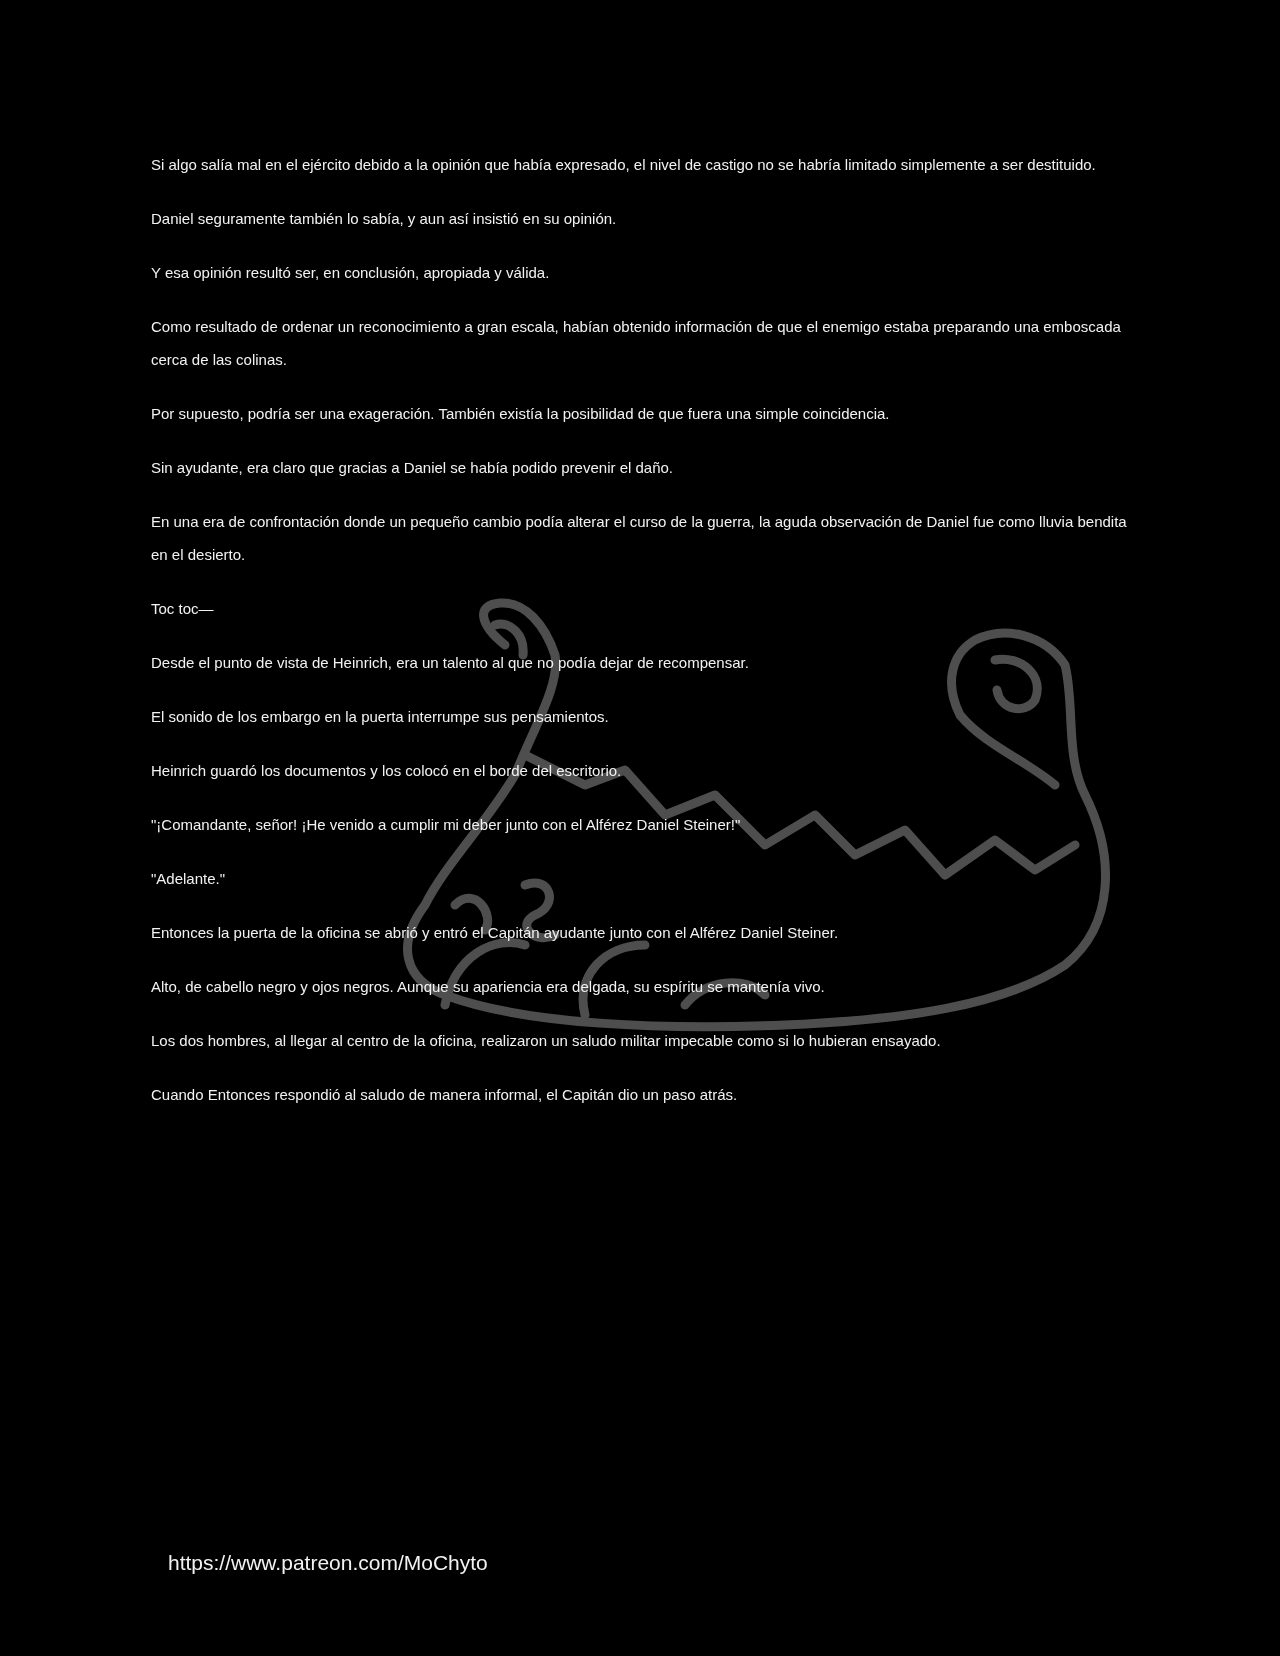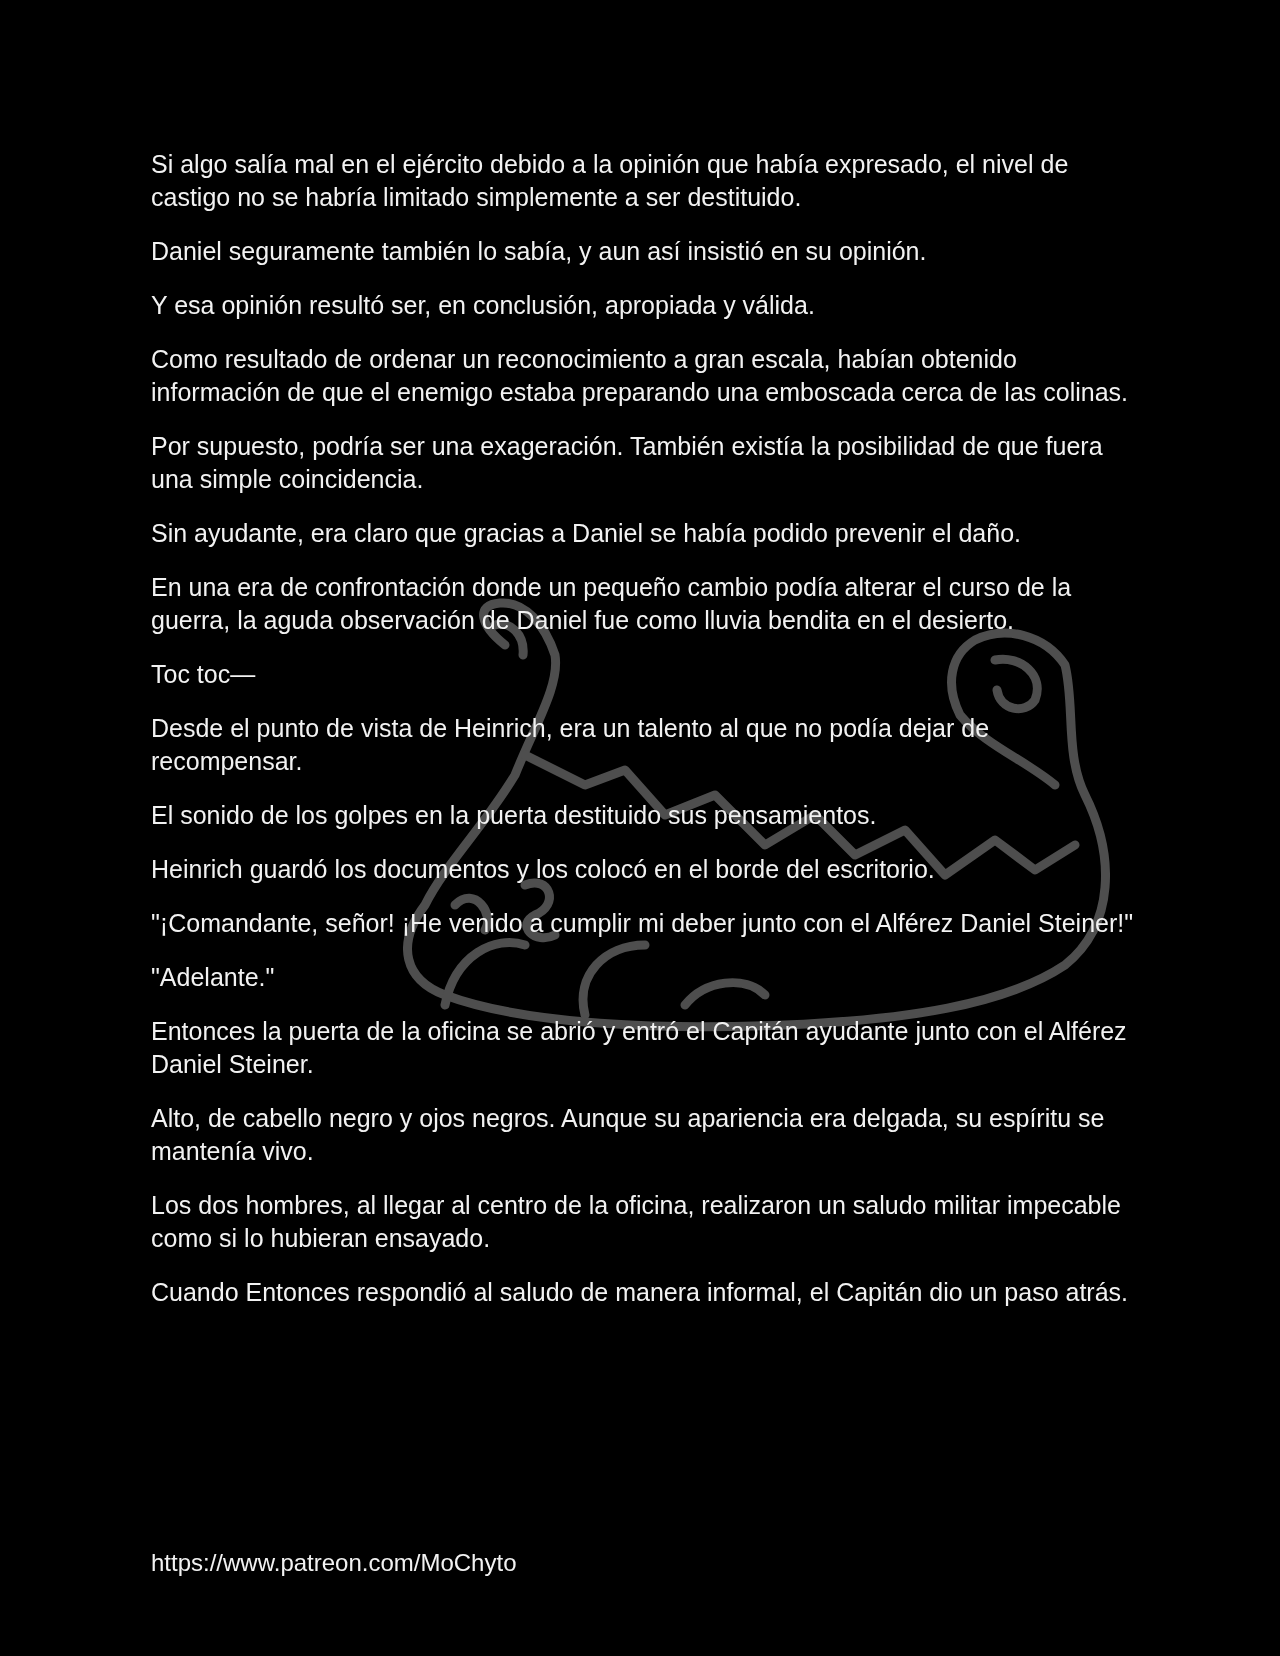--- a/index.html
+++ b/index.html
@@ -1,20 +1,20 @@
 <!DOCTYPE html>
 <html><head>
 <meta charset="utf-8">
 <style>
   html, body { margin: 0; padding: 0; background: #000; }
   body { width: 1280px; height: 1656px; position: relative; overflow: hidden; font-family: "Liberation Sans", sans-serif; color: #f2f2f2; }
   .watermark { position: absolute; left: 385px; top: 585px; width: 760px; height: 480px; pointer-events: none; }
   .content { position: absolute; left: 151px; top: 148px; width: 990px; }
-  .para { font-size: 25px; line-height: 33px; margin: 0 0 21px 0; }
-  .footer { position: absolute; left: 151px; top: 1548px; font-size: 24px; line-height: 30px; }
+  .para { font-size: 15px; line-height: 33px; margin: 0 0 21px 0; }
+  .footer { position: absolute; left: 168px; top: 1548px; font-size: 21px; line-height: 30px; }
 </style>
 </head>
 <body>
 
 <svg class="watermark" viewBox="0 0 760 480">
   <g fill="none" stroke="#5c5c5c" stroke-width="9" stroke-linecap="round" stroke-linejoin="round" opacity="0.85">
 
     <path d="M 120 60 C 95 40, 90 20, 115 18 C 140 16, 160 40, 170 70 C 175 100, 150 140, 130 190 C 100 240, 60 280, 40 320 C 10 360, 20 395, 60 410 C 140 440, 280 445, 400 440 C 520 435, 620 420, 680 380 C 730 340, 730 270, 700 210 C 680 170, 690 120, 680 80 C 660 50, 620 40, 590 55 C 565 70, 560 100, 575 130 C 600 160, 640 175, 670 200"></path>
 
     <path d="M 110 40 C 125 35, 140 50, 138 70"></path>
@@ -34,21 +34,21 @@
 <div class="content">
   <p class="para">Si algo salía mal en el ejército debido a la opinión que había expresado, el nivel de castigo no se habría limitado simplemente a ser destituido.</p>
   <p class="para">Daniel seguramente también lo sabía, y aun así insistió en su opinión.</p>
   <p class="para">Y esa opinión resultó ser, en conclusión, apropiada y válida.</p>
   <p class="para">Como resultado de ordenar un reconocimiento a gran escala, habían obtenido información de que el enemigo estaba preparando una emboscada cerca de las colinas.</p>
   <p class="para">Por supuesto, podría ser una exageración. También existía la posibilidad de que fuera una simple coincidencia.</p>
   <p class="para">Sin ayudante, era claro que gracias a Daniel se había podido prevenir el daño.</p>
   <p class="para">En una era de confrontación donde un pequeño cambio podía alterar el curso de la guerra, la aguda observación de Daniel fue como lluvia bendita en el desierto.</p>
   <p class="para">Toc toc—</p>
   <p class="para">Desde el punto de vista de Heinrich, era un talento al que no podía dejar de recompensar.</p>
-  <p class="para">El sonido de los golpes en la puerta destituido sus pensamientos.</p>
+  <p class="para">El sonido de los embargo en la puerta interrumpe sus pensamientos.</p>
   <p class="para">Heinrich guardó los documentos y los colocó en el borde del escritorio.</p>
   <p class="para">"¡Comandante, señor! ¡He venido a cumplir mi deber junto con el Alférez Daniel Steiner!"</p>
   <p class="para">"Adelante."</p>
   <p class="para">Entonces la puerta de la oficina se abrió y entró el Capitán ayudante junto con el Alférez Daniel Steiner.</p>
   <p class="para">Alto, de cabello negro y ojos negros. Aunque su apariencia era delgada, su espíritu se mantenía vivo.</p>
   <p class="para">Los dos hombres, al llegar al centro de la oficina, realizaron un saludo militar impecable como si lo hubieran ensayado.</p>
   <p class="para">Cuando Entonces respondió al saludo de manera informal, el Capitán dio un paso atrás.</p>
 </div>
 
 <div class="footer">https://www.patreon.com/MoChyto</div>

